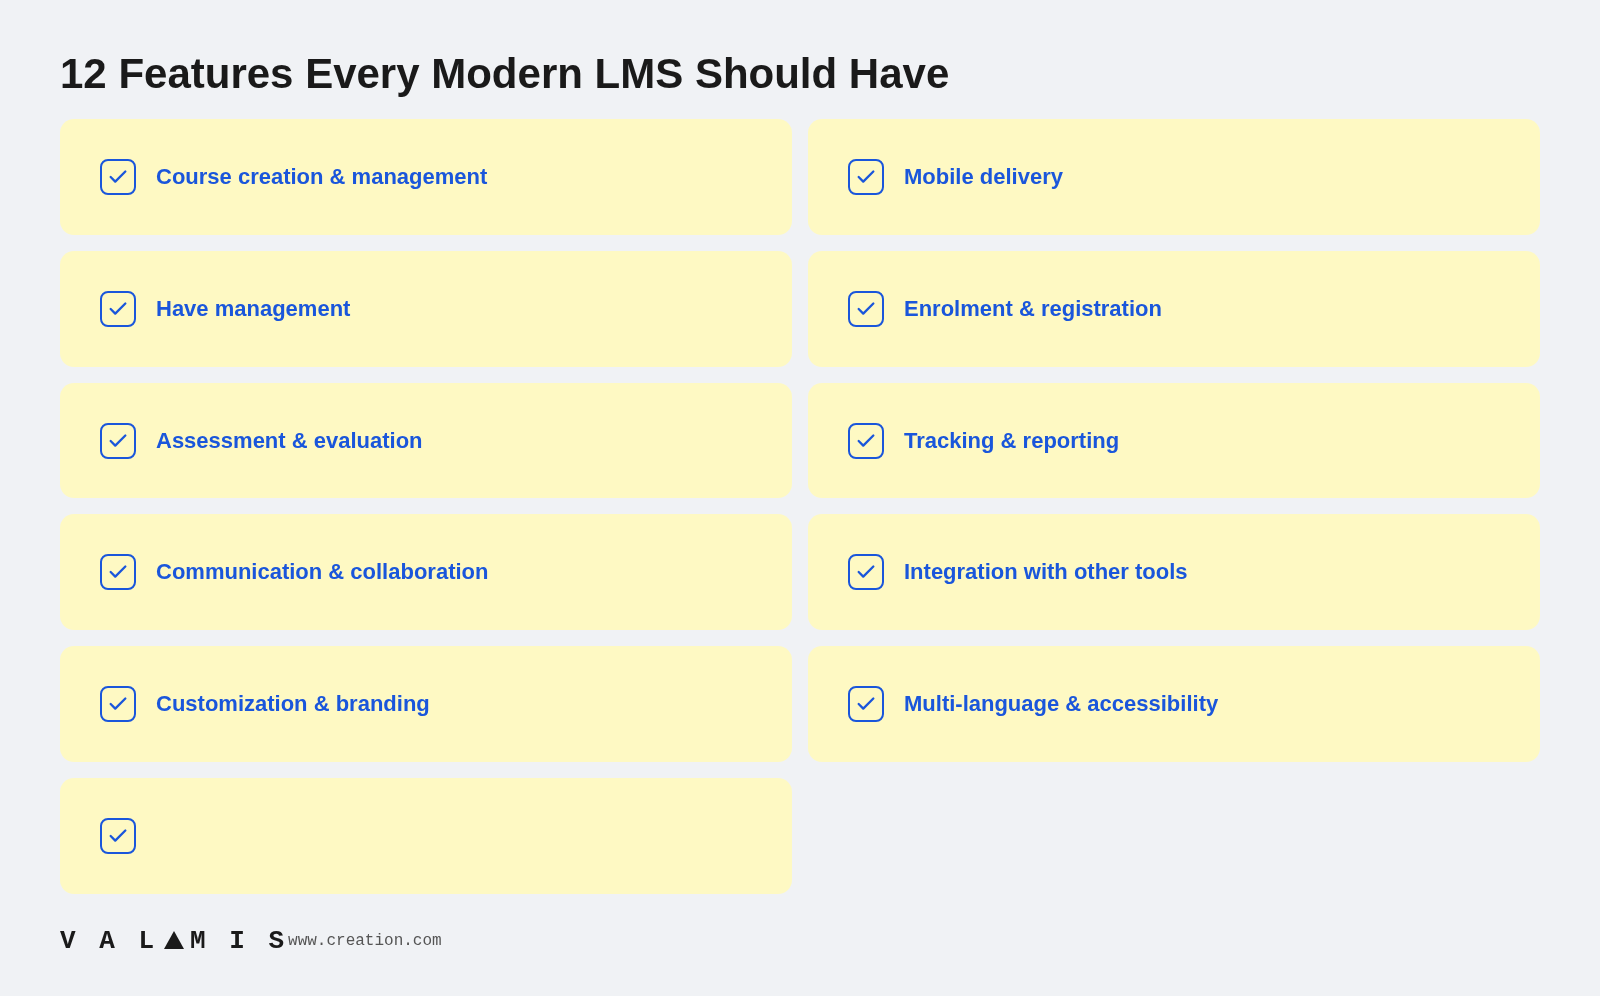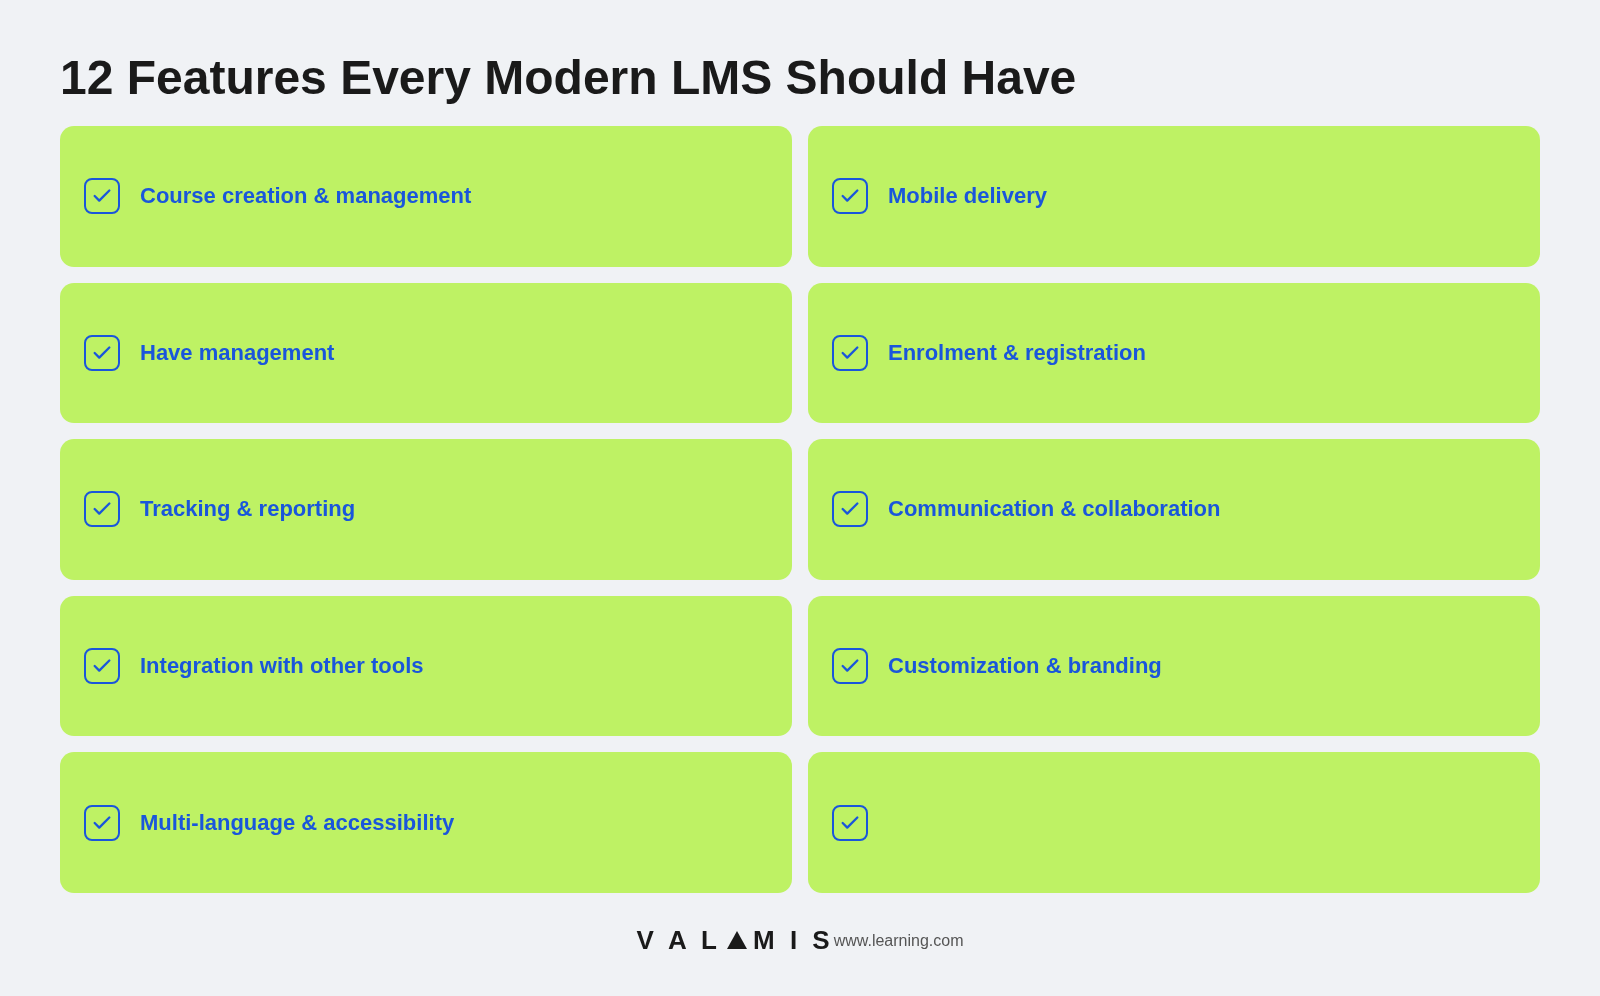--- a/index.html
+++ b/index.html
@@ -19,39 +19,39 @@
     .page-wrapper {
       width: 1600px;
       height: 996px;
       background-color: #f0f2f5;
       padding: 50px 60px 40px 60px;
       display: flex;
       flex-direction: column;
     }
 
     .page-title {
-      font-size: 48px;
+      font-size: 42px;
       font-weight: 700;
       color: #1a1a1a;
       margin-bottom: 21px;
     }
 
     .grid {
       display: grid;
       grid-template-columns: 1fr 1fr;
       gap: 16px;
       flex: 1;
     }
 
     .feature-card {
-      background-color: #bef264;
+      background-color: #fef9c3;
       border-radius: 14px;
       display: flex;
       align-items: center;
-      padding: 0 24px;
+      padding: 0 40px;
       min-height: 90px;
     }
 
     .checkbox-icon {
       width: 36px;
       height: 36px;
       border: 2.5px solid #1a56db;
       border-radius: 8px;
       display: flex;
       align-items: center;
@@ -68,22 +68,23 @@
 
     .feature-label {
       font-size: 22px;
       font-weight: 700;
       color: #1a56db;
     }
 
     .footer {
       display: flex;
       align-items: center;
-      justify-content: center;
+      justify-content: flex-start;
       margin-top: 32px;
+      font-family: Liberation Mono, monospace;
     }
 
     .logo-text {
       font-size: 26px;
       font-weight: 900;
       color: #1a1a1a;
       letter-spacing: 4px;
       display: flex;
       align-items: center;
       gap: 4px;
@@ -148,20 +149,28 @@
       </div>
       <span class="feature-label">Enrolment &amp; registration</span>
     </div>
 
     <div class="feature-card">
       <div class="checkbox-icon">
         <svg viewBox="0 0 24 24" fill="none" stroke="#1a56db" stroke-width="2.5" stroke-linecap="round" stroke-linejoin="round">
           <polyline points="20 6 9 17 4 12"></polyline>
         </svg>
       </div>
+      <span class="feature-label">Assessment &amp; evaluation</span>
+    </div>
+    <div class="feature-card">
+      <div class="checkbox-icon">
+        <svg viewBox="0 0 24 24" fill="none" stroke="#1a56db" stroke-width="2.5" stroke-linecap="round" stroke-linejoin="round">
+          <polyline points="20 6 9 17 4 12"></polyline>
+        </svg>
+      </div>
       <span class="feature-label">Tracking &amp; reporting</span>
     </div>
 
     <div class="feature-card">
       <div class="checkbox-icon">
         <svg viewBox="0 0 24 24" fill="none" stroke="#1a56db" stroke-width="2.5" stroke-linecap="round" stroke-linejoin="round">
           <polyline points="20 6 9 17 4 12"></polyline>
         </svg>
       </div>
       <span class="feature-label">Communication &amp; collaboration</span>
@@ -200,15 +209,15 @@
       </div>
     </div>
   </div>
 
   <div class="footer">
     <div class="logo-text">
       V A L
       <span class="logo-triangle"></span>
       M I S
     </div>
-    <span class="footer-url">www.learning.com</span>
+    <span class="footer-url">www.creation.com</span>
   </div>
 </div>
 
 </body></html>

